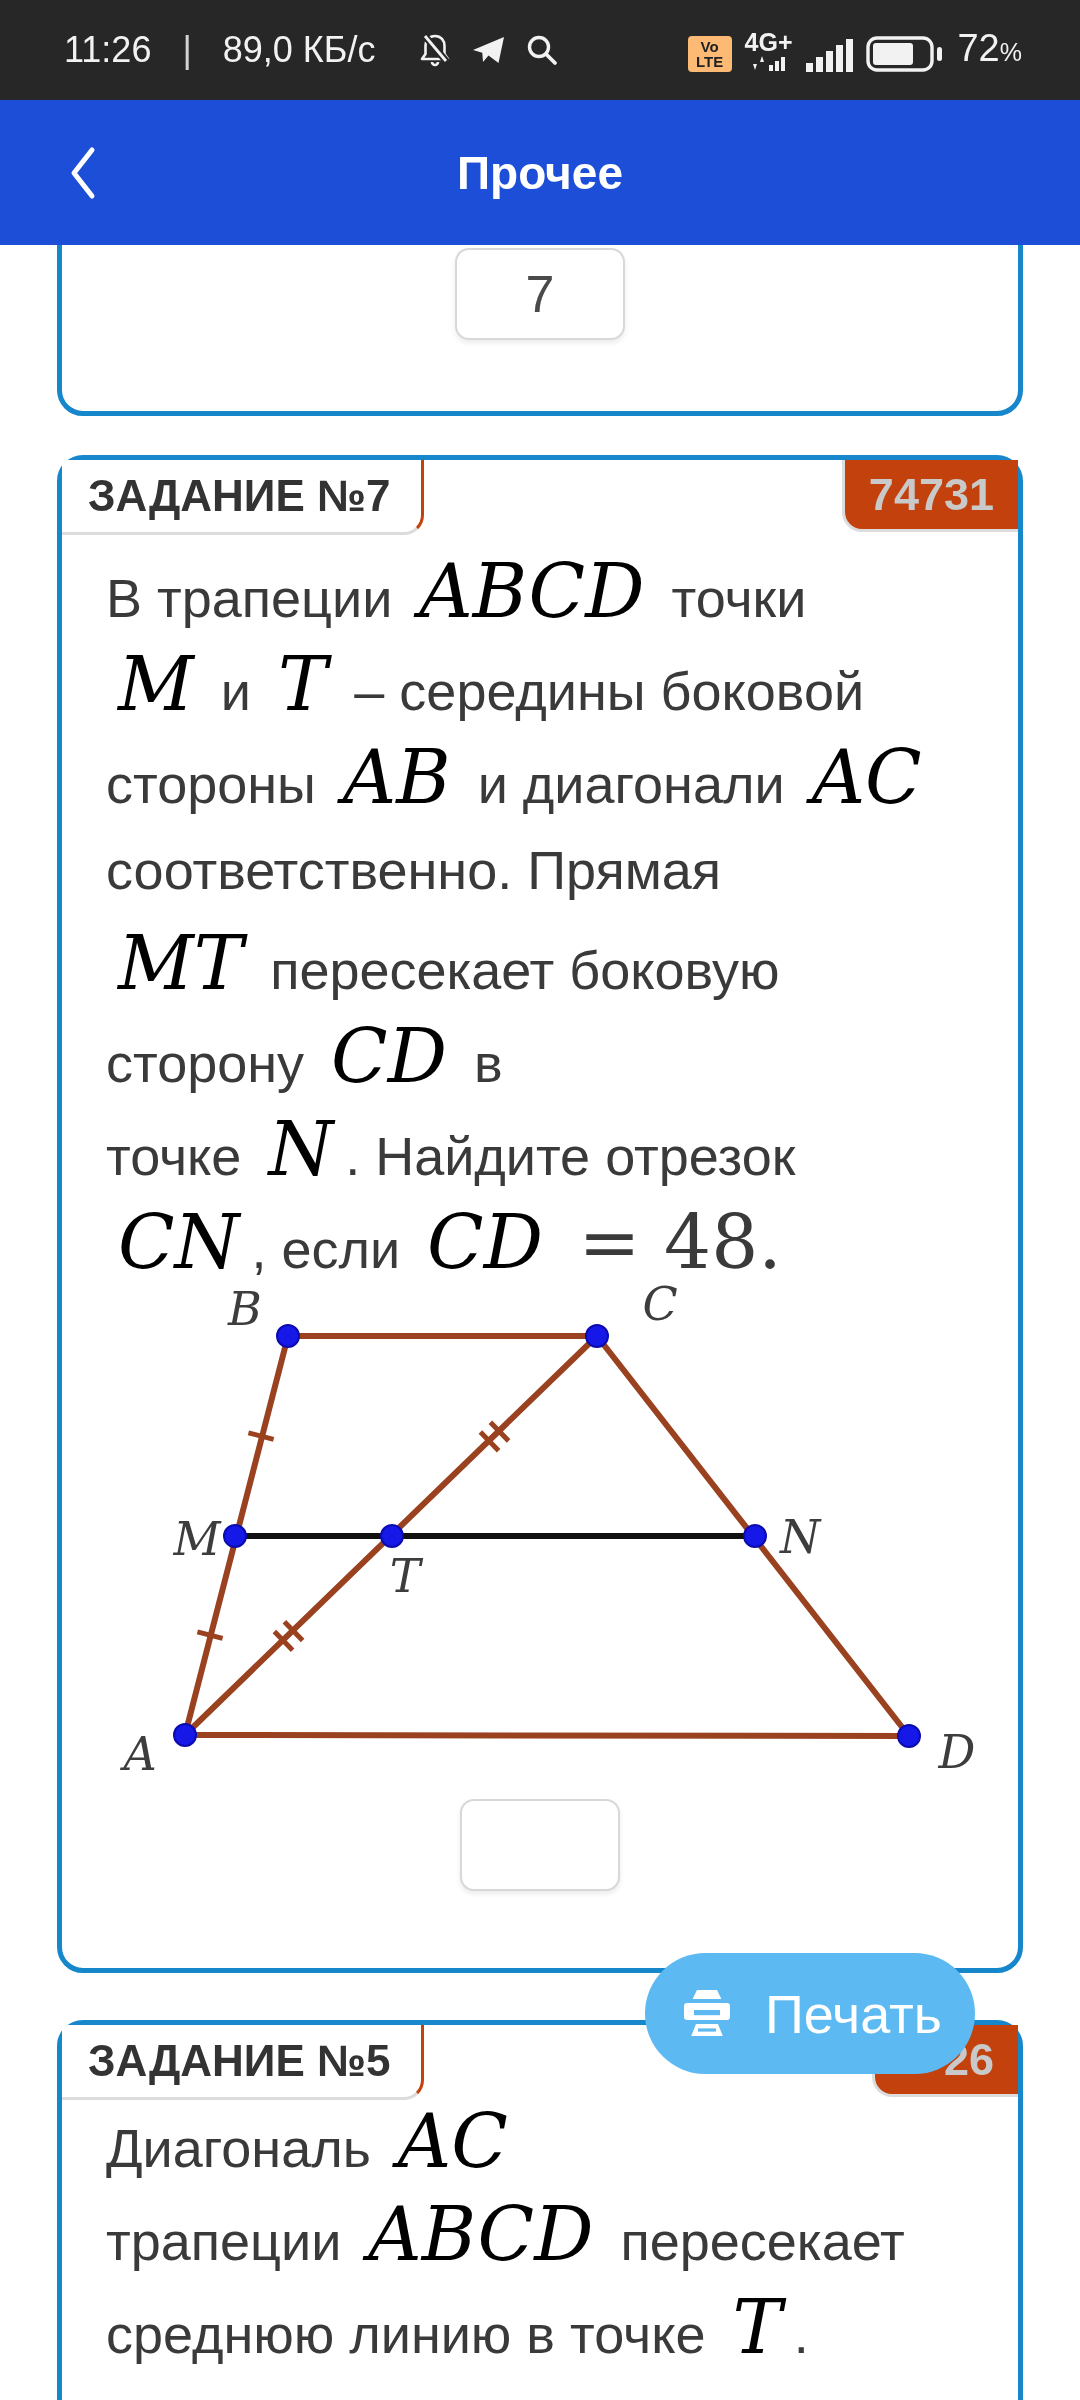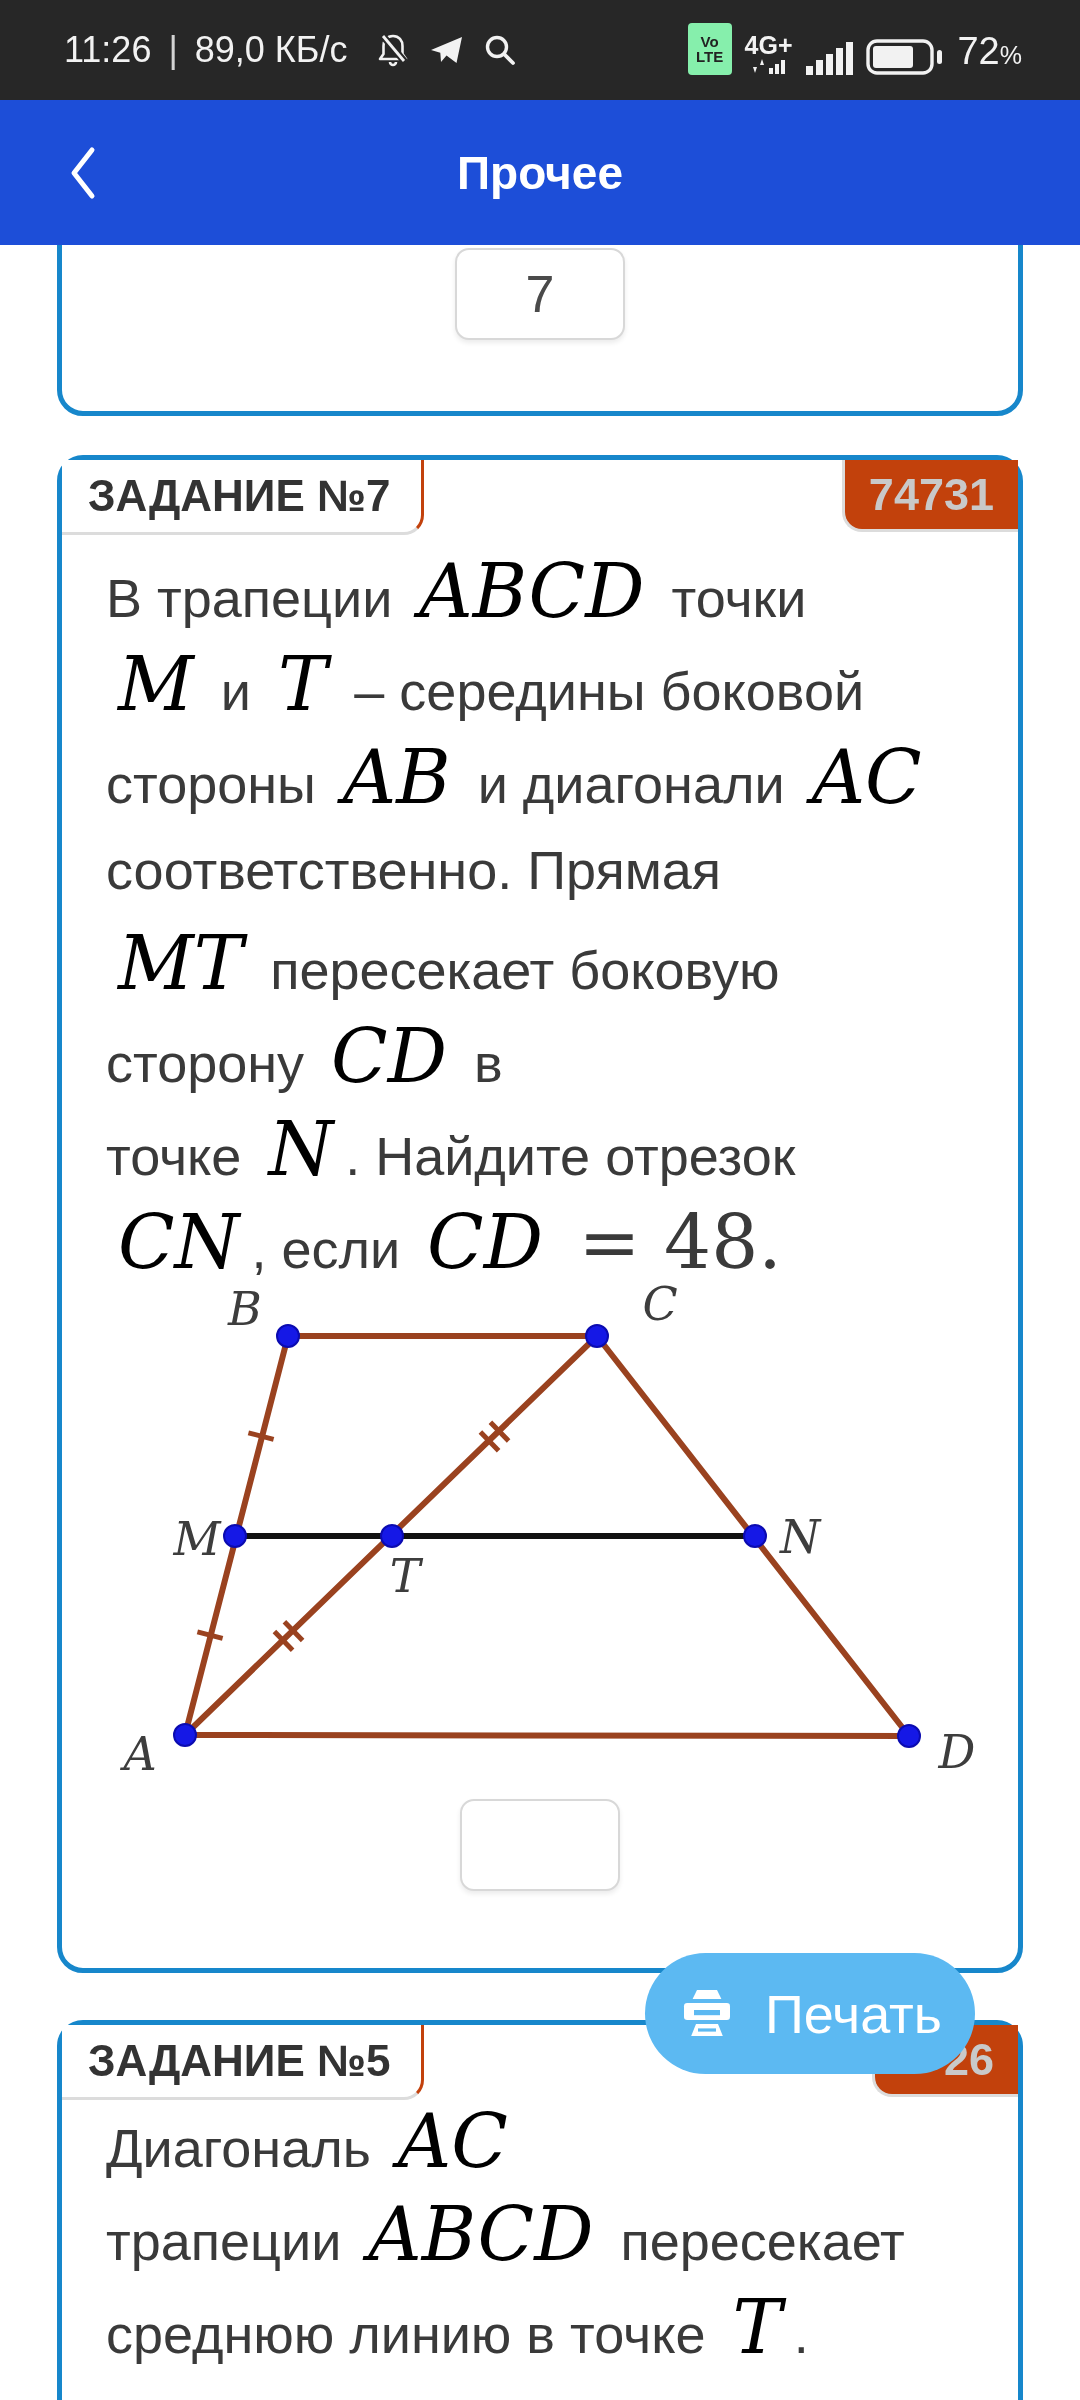--- a/index.html
+++ b/index.html
@@ -7,26 +7,26 @@
     width:1080px; height:2400px; position:relative; overflow:hidden;
     background:#ffffff; font-family:"Liberation Sans", sans-serif;
   }
   
   .statusbar {
     position:absolute; top:0; left:0; width:1080px; height:100px;
     background:#272727; z-index:30; display:flex; align-items:center;
     justify-content:space-between; padding:0 58px 0 64px; box-sizing:border-box;
     color:#f2f2f2;
   }
-  .sb-left { display:flex; align-items:center; gap:17px; font-size:36px; }
+  .sb-left { display:flex; align-items:center; gap:31px; font-size:36px; }
   .sb-left .sep { opacity:.85; }
   .sb-icons { display:flex; align-items:center; gap:16px; margin-left:10px; }
   .sb-right { display:flex; align-items:flex-end; gap:13px; }
   .volte {
-    background:#86efac; color:#222; border-radius:4px; width:44px; height:52px;
+    background:#fdba74; color:#222; border-radius:4px; width:44px; height:36px;
     display:flex; flex-direction:column; align-items:center; justify-content:center;
     font-size:15px; font-weight:bold; line-height:15px; margin-bottom:2px;
   }
   .netcluster { display:flex; flex-direction:column; align-items:center; margin-bottom:2px; }
   .netcluster .nettype { font-size:25px; font-weight:bold; line-height:24px; }
   .battxt { font-size:38px; line-height:44px; }
   .battxt .pct { font-size:25px; }
   
   .navbar {
     position:absolute; top:100px; left:0; width:1080px; height:145px;

